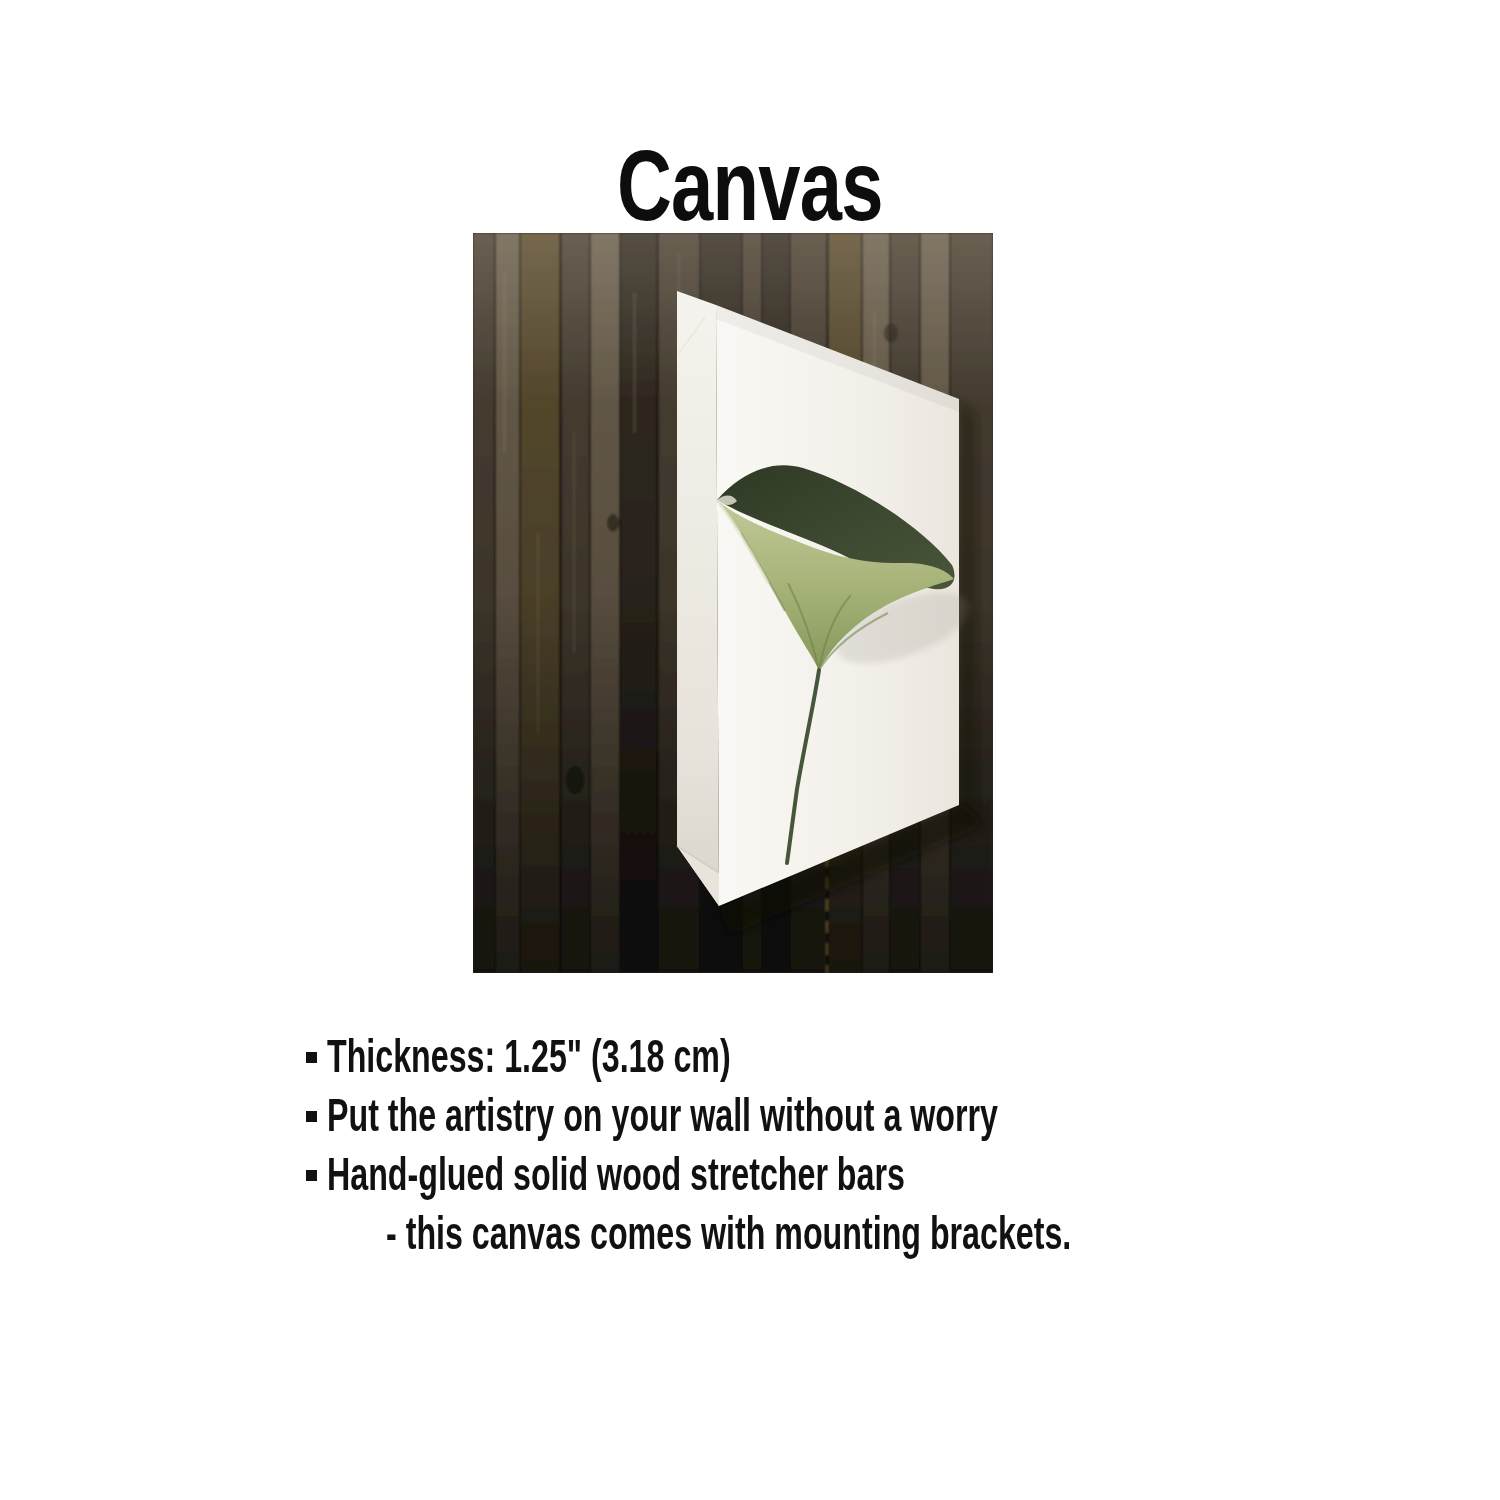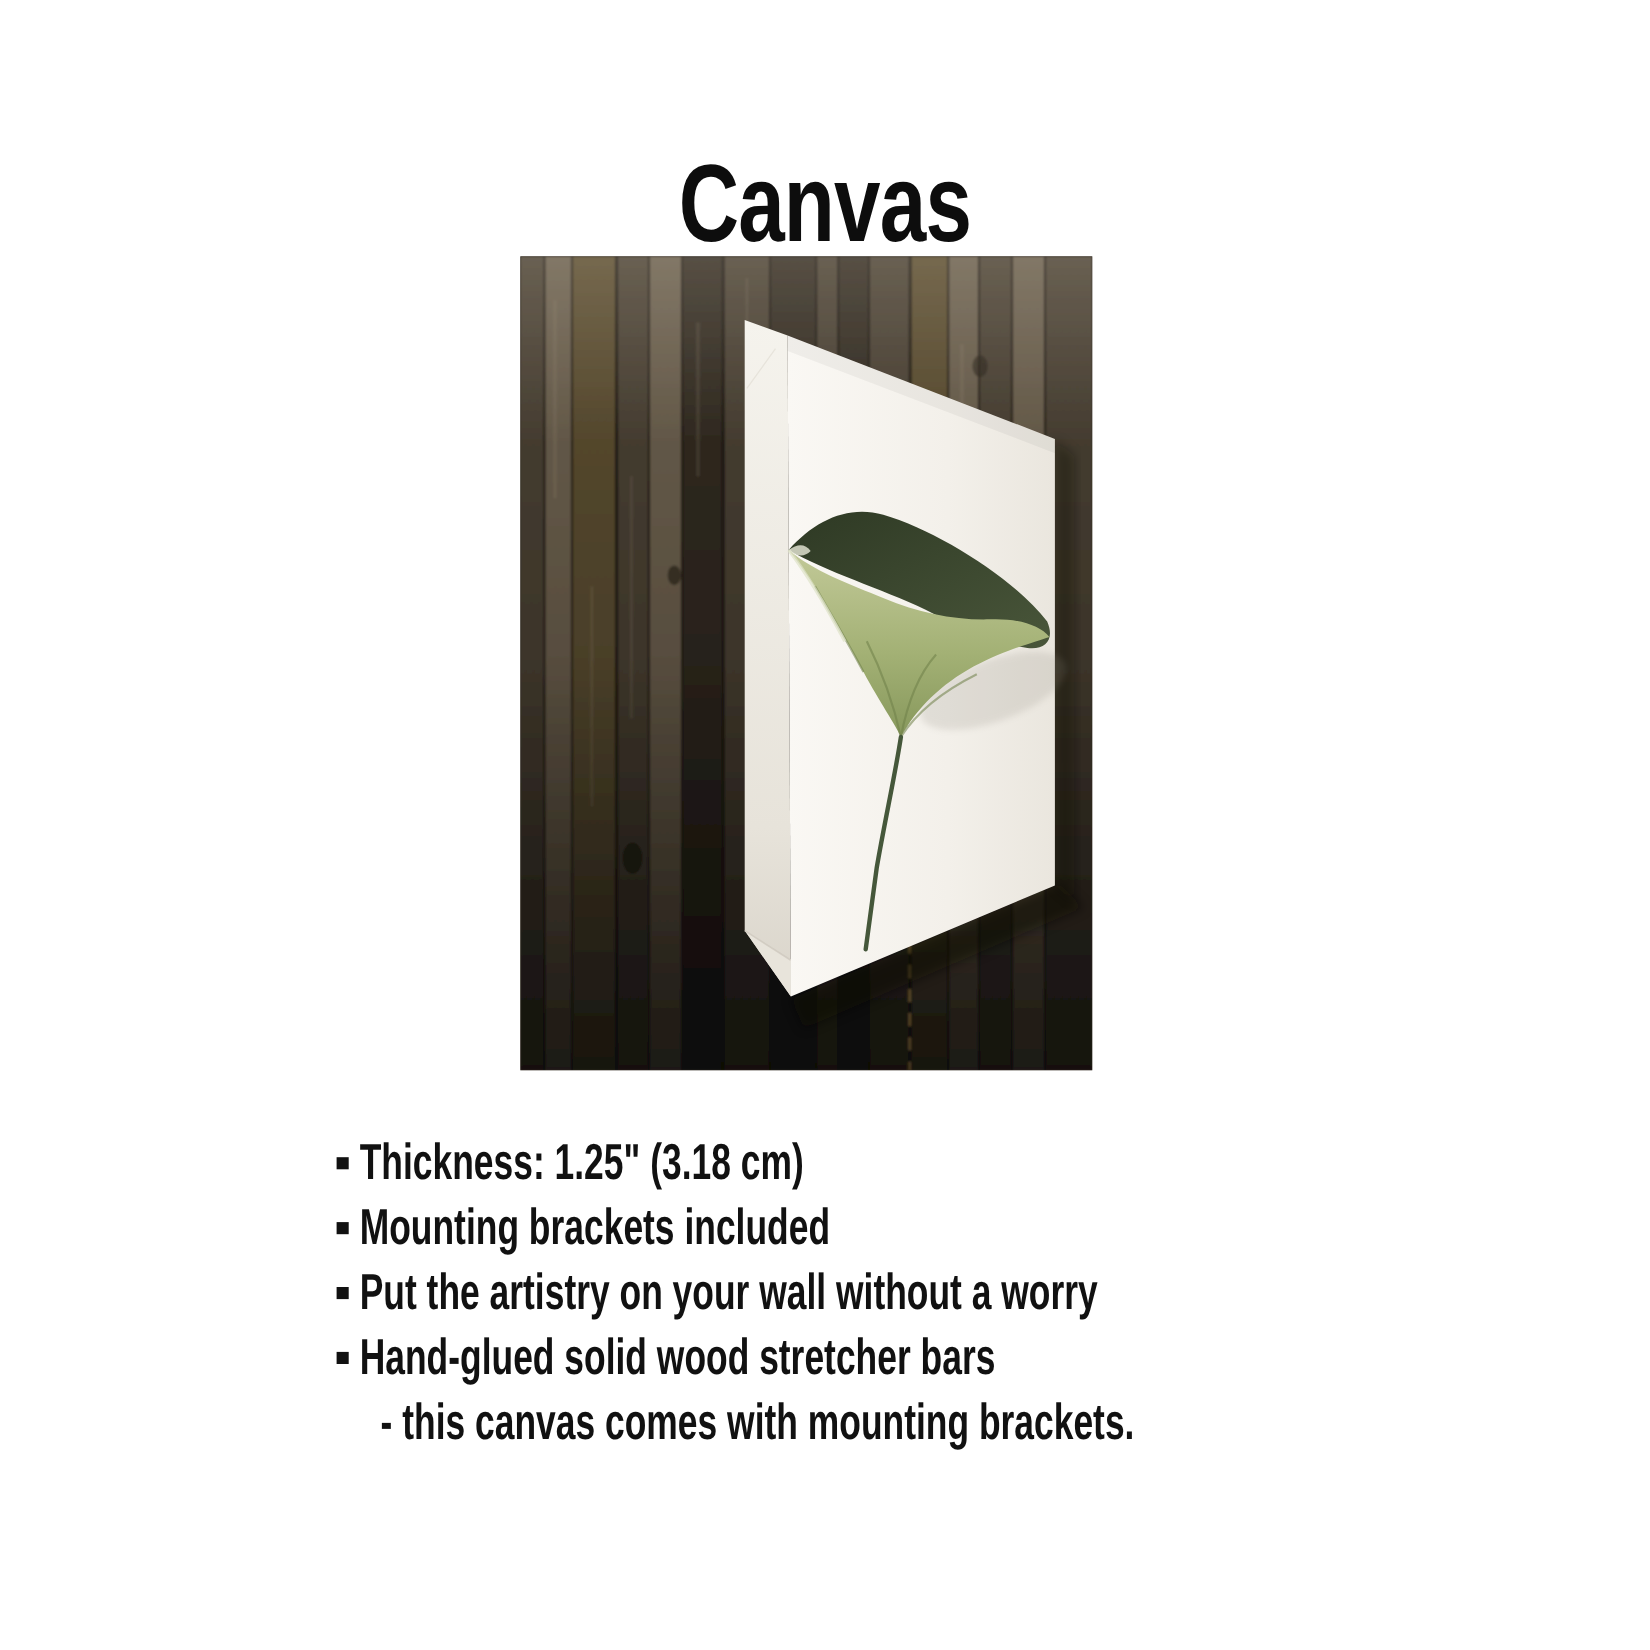--- a/index.html
+++ b/index.html
@@ -25,21 +25,21 @@
     position:absolute;left:306px;top:1027px;width:1100px;
   }
   .spec-row{display:flex;align-items:flex-start;height:59px;}
   .bullet{
     width:11px;height:11px;background:#111;margin:25px 10px 0 0;flex:0 0 auto;
   }
   .spec-text{
     display:inline-block;font-size:46px;line-height:59px;font-weight:700;
     white-space:nowrap;transform:scaleX(0.70);transform-origin:0 0;color:#111;
   }
-  .spec-row.cont{padding-left:40px;}
+  .spec-row.cont{padding-left:40px;justify-content:center;}
 </style>
 </head>
 <body>
 
 <h1 class="title"><span class="title-inner">Canvas</span></h1>
 
 <figure class="photo" aria-label="White canvas print of a green leaf, shown at an angle mounted on a dark weathered wood plank wall">
   <svg viewBox="0 0 520 740" xmlns="http://www.w3.org/2000/svg">
     <defs>
       <linearGradient id="gA" x1="0" y1="0" x2="0" y2="1">
@@ -184,24 +184,20 @@
   </svg>
 </figure>
 
 <section class="specs">
   <div class="spec-row">
     <span class="bullet"></span>
     <span class="spec-text">Thickness: 1.25" (3.18 cm)</span>
   </div>
   <div class="spec-row">
     <span class="bullet"></span>
-    <span class="spec-text">Mounting brackets included</span>
-  </div>
-  <div class="spec-row">
-    <span class="bullet"></span>
     <span class="spec-text">Put the artistry on your wall without a worry</span>
   </div>
   <div class="spec-row">
     <span class="bullet"></span>
     <span class="spec-text">Hand-glued solid wood stretcher bars</span>
   </div>
   <div class="spec-row cont">
     <span class="spec-text">- this canvas comes with mounting brackets.</span>
   </div>
 </section>

